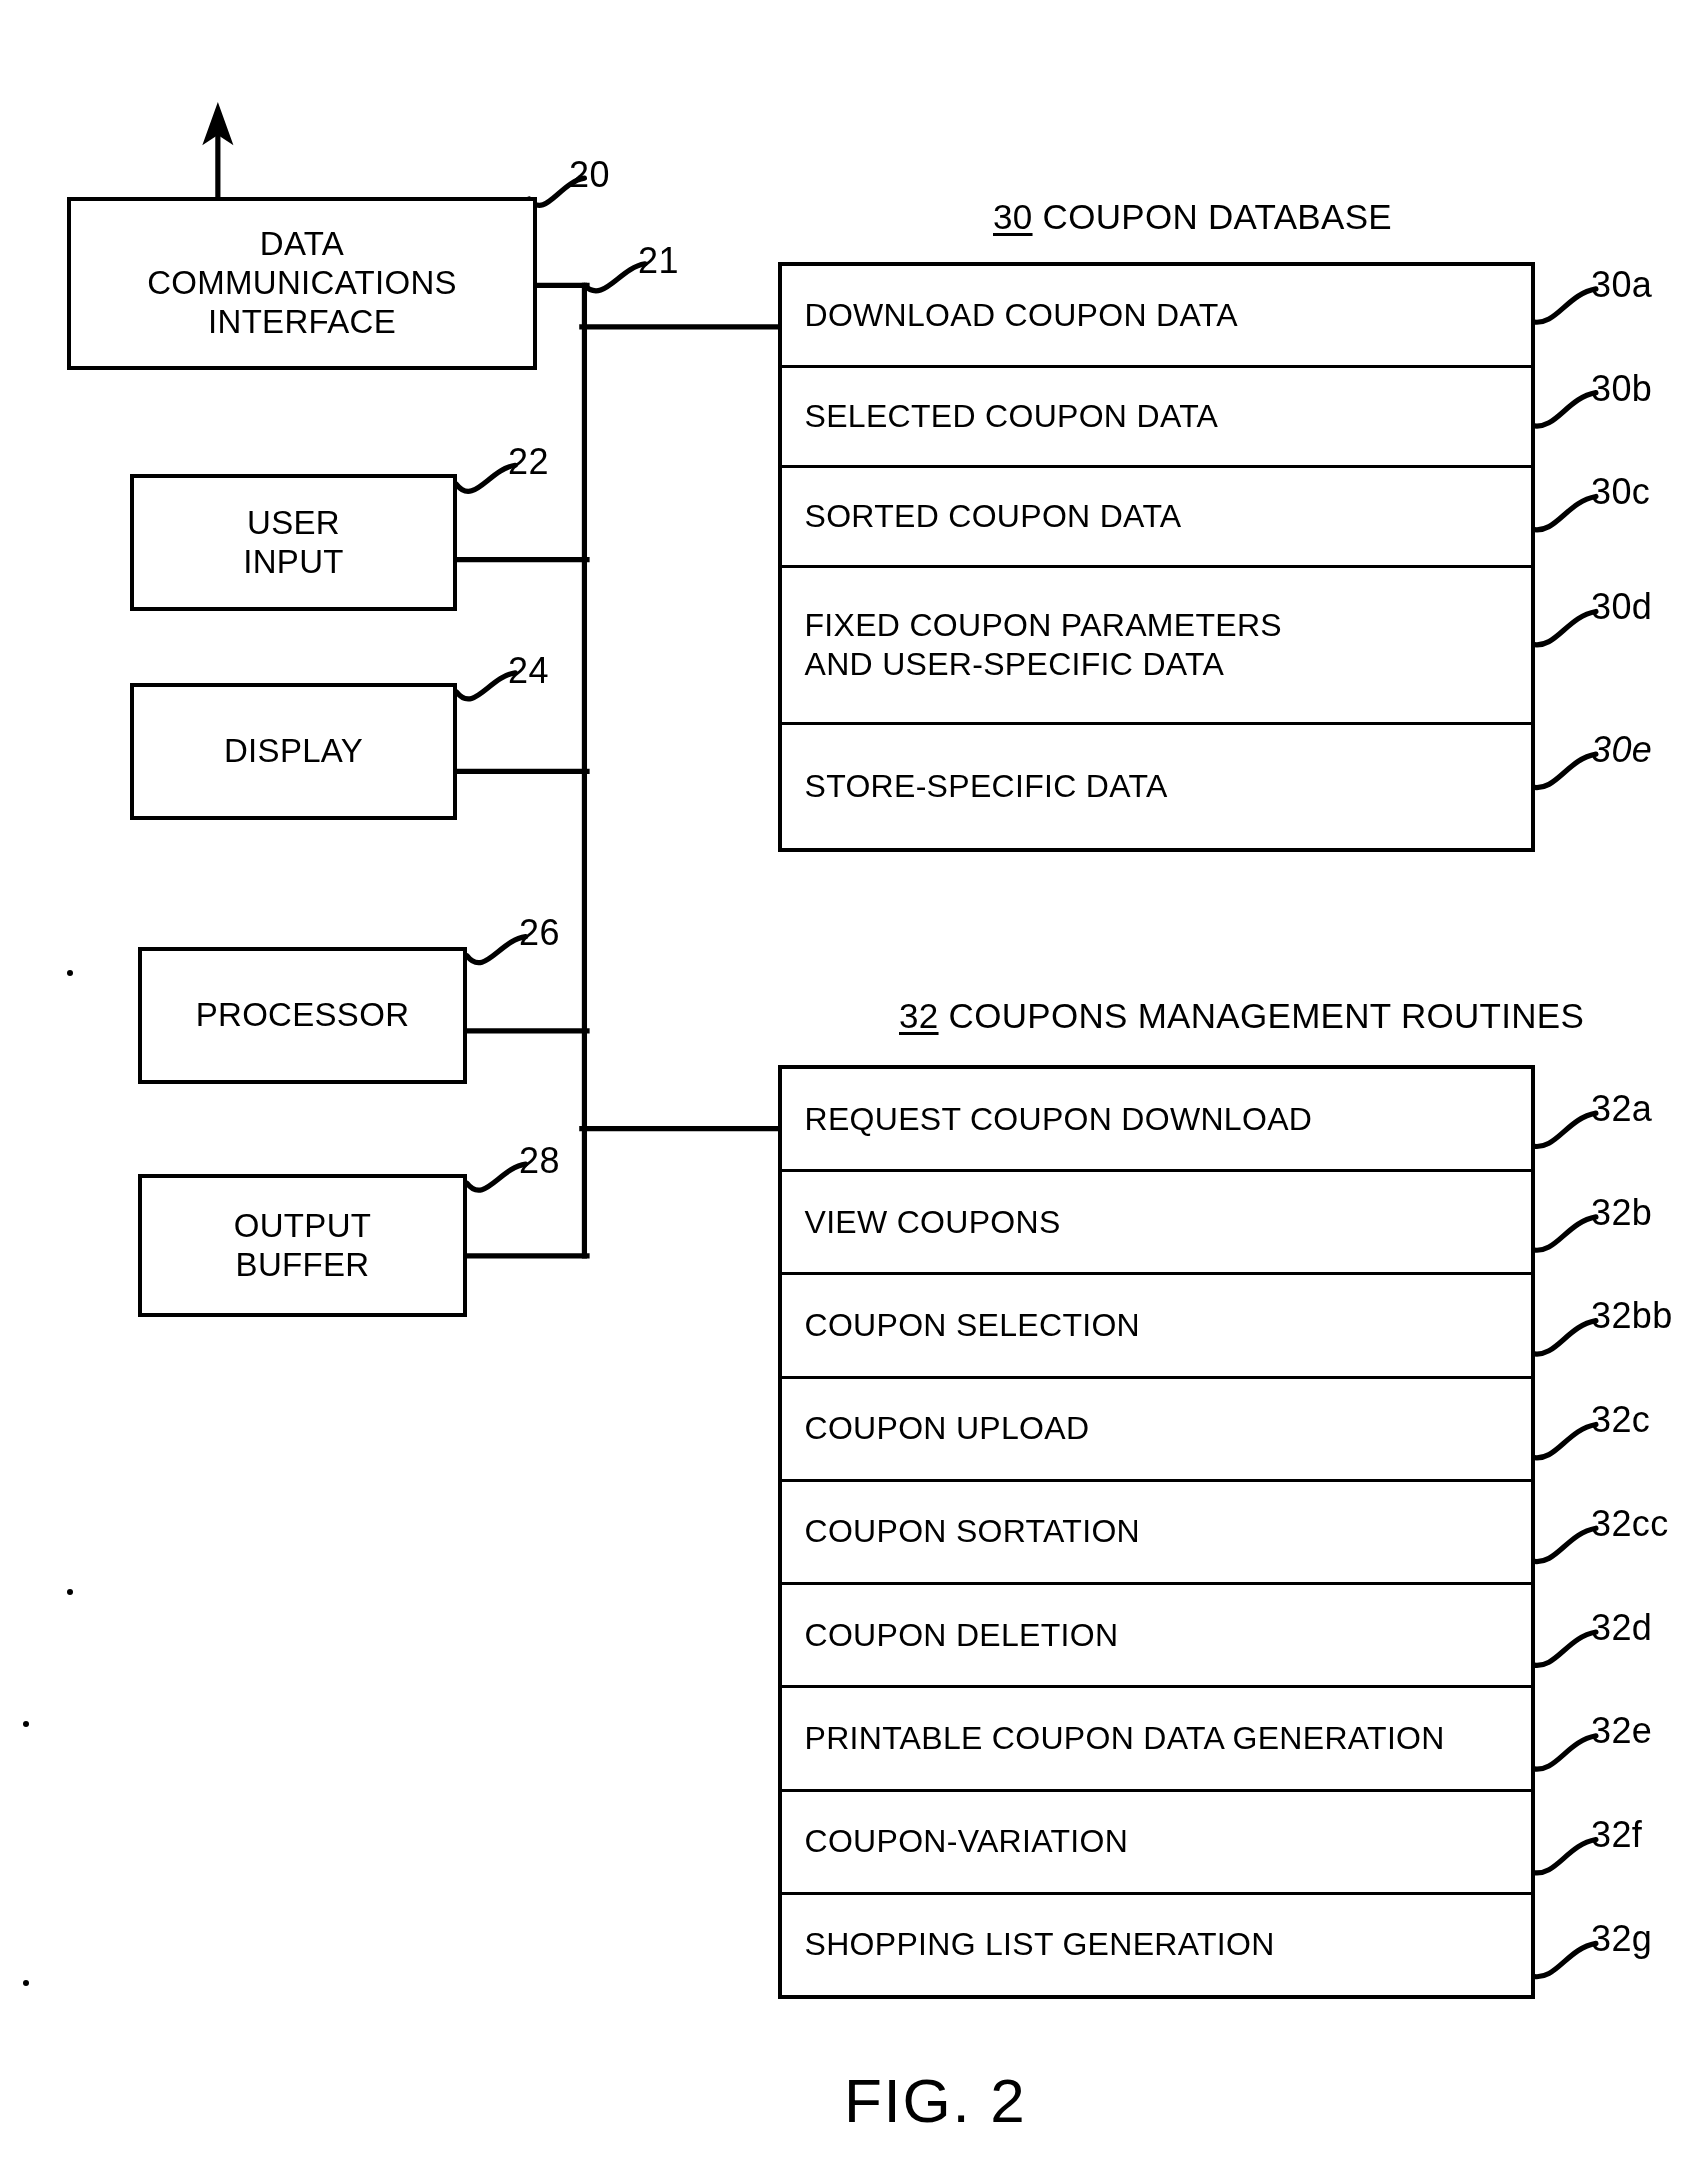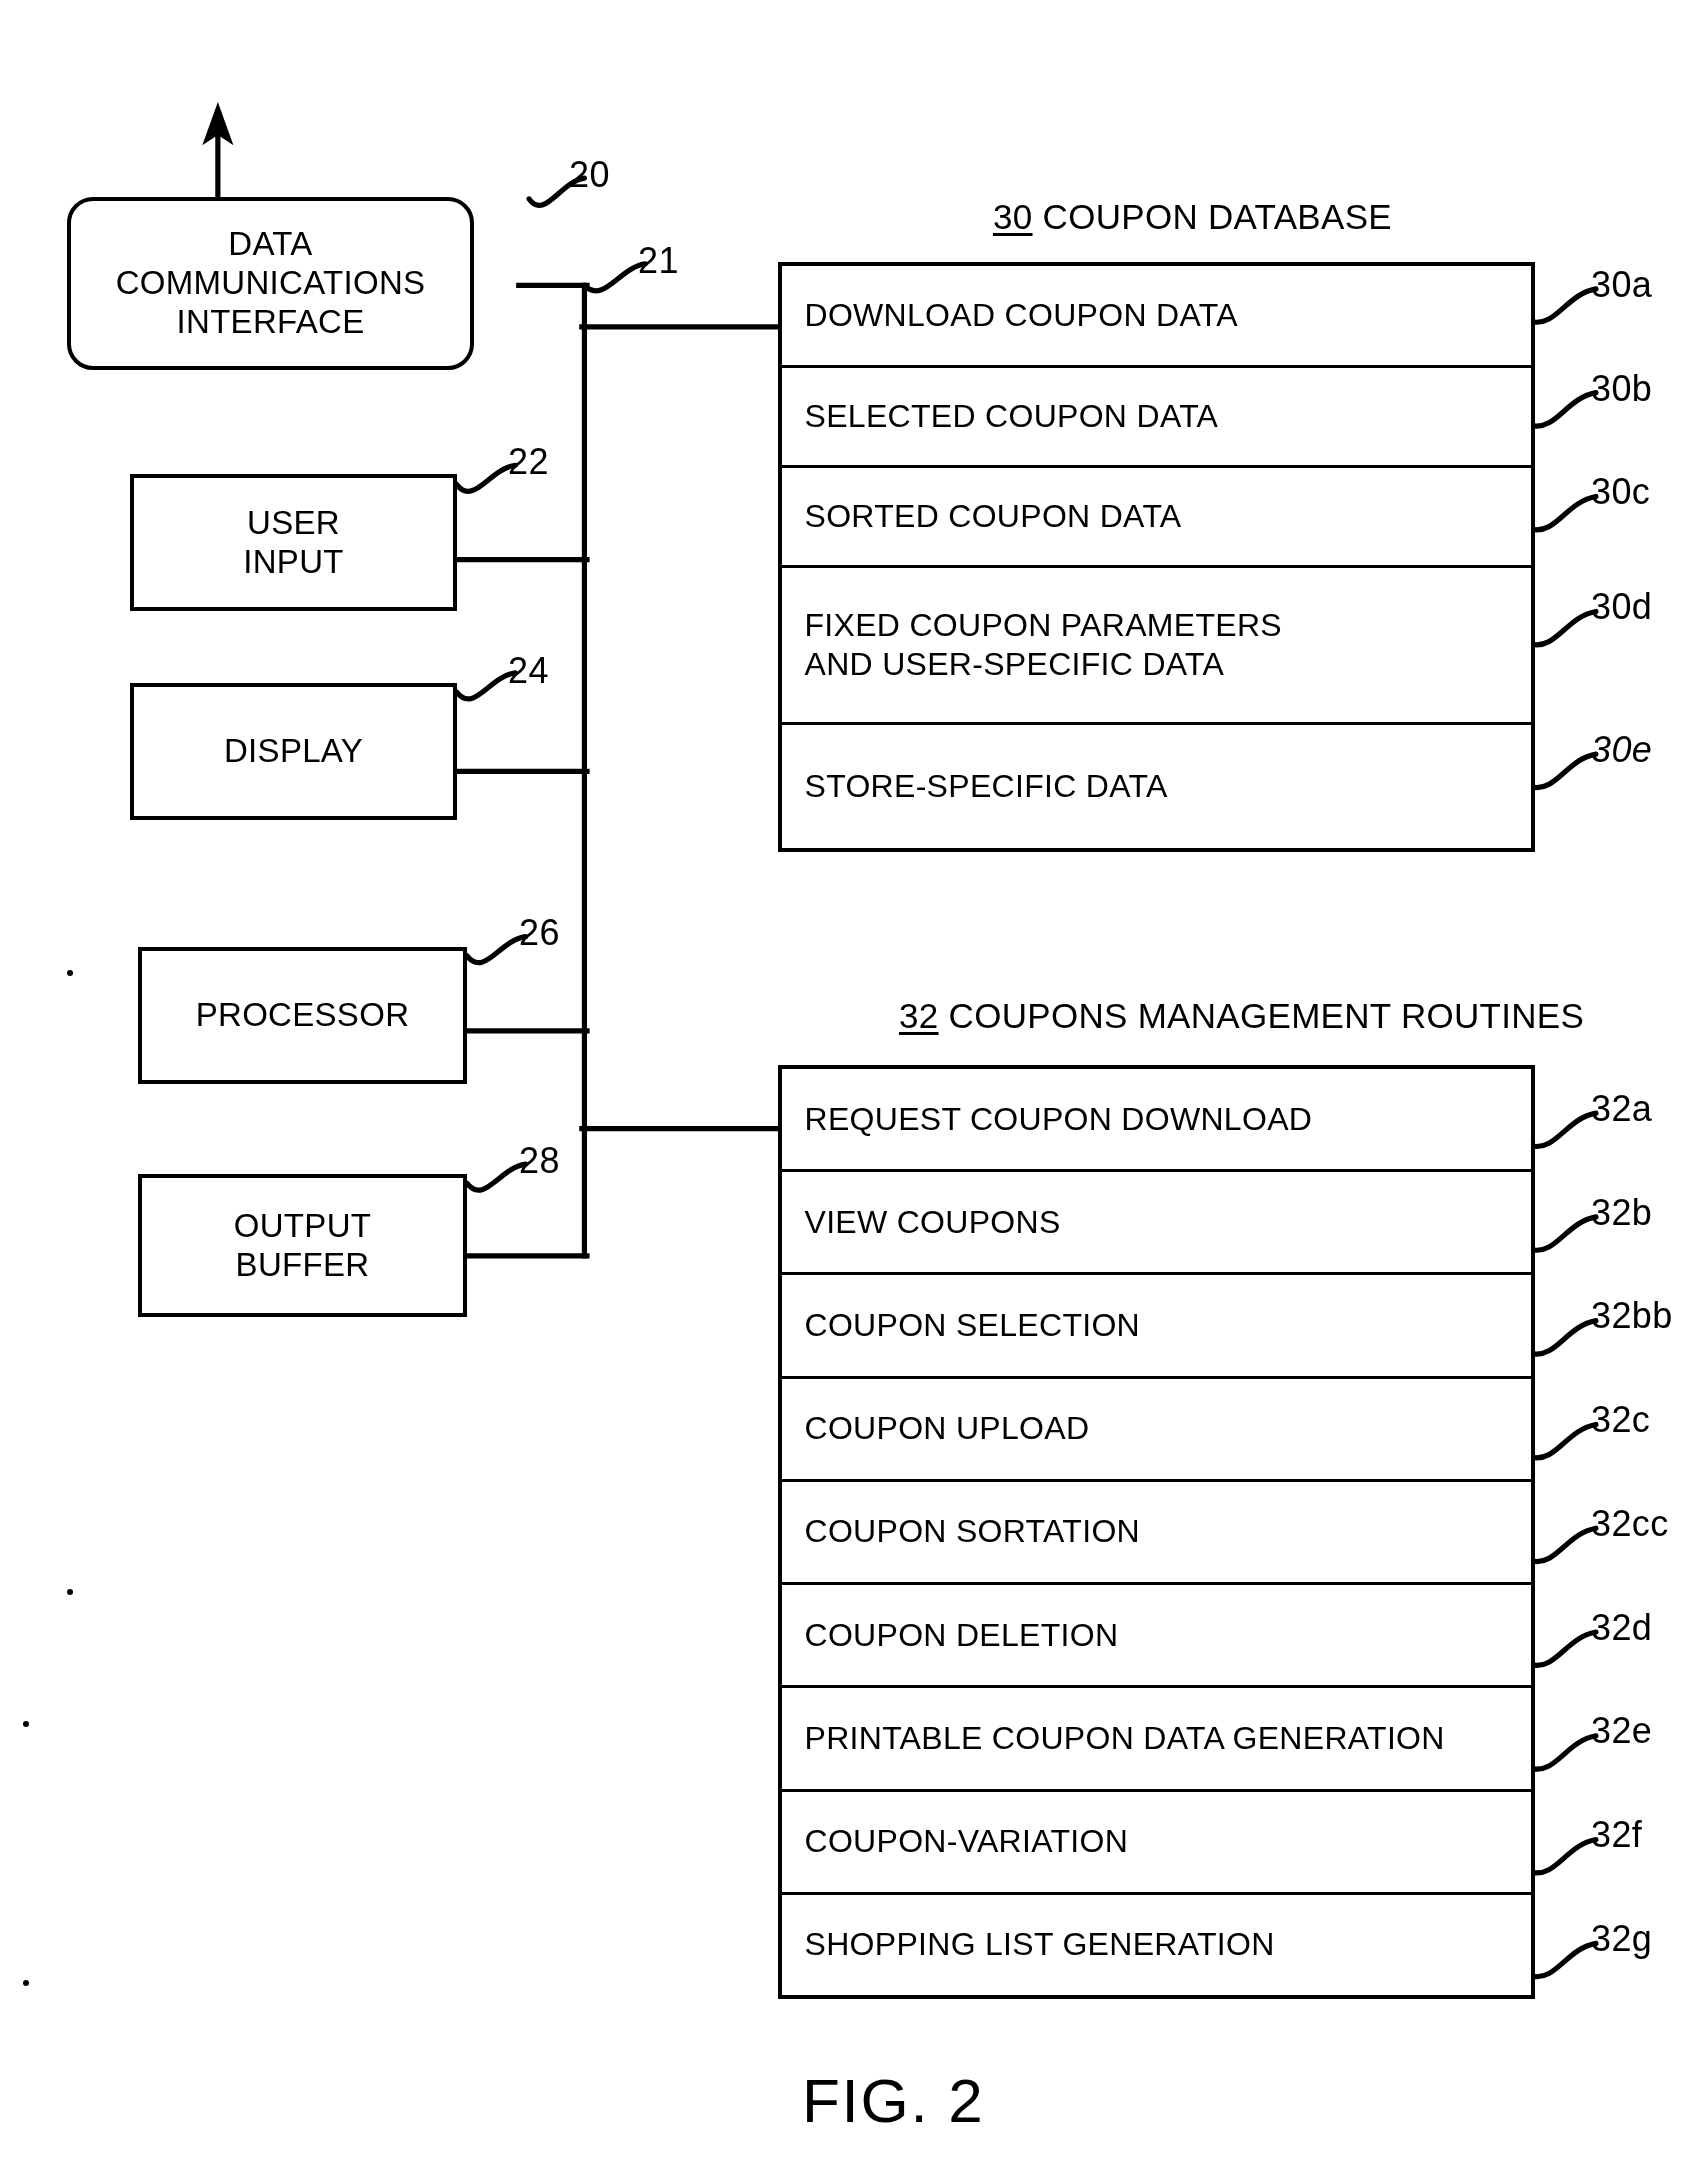--- a/index.html
+++ b/index.html
@@ -159,21 +159,21 @@
       <path d="M1772 1685 C 1800 1691, 1812 1653, 1846 1647"></path>
       <path d="M1772 1805 C 1800 1811, 1812 1773, 1846 1767"></path>
       <path d="M1772 1925 C 1800 1931, 1812 1893, 1846 1887"></path>
       <path d="M1772 2045 C 1800 2051, 1812 2013, 1846 2007"></path>
       <path d="M1772 2165 C 1800 2171, 1812 2133, 1846 2127"></path>
       <path d="M1772 2285 C 1800 2291, 1812 2253, 1846 2247"></path>
     </g>
   </svg>
 
 
-  <div class="node" style="left:67px; top:197px; width:407px; height:173px;border-radius:26px;">
+  <div class="node" style="left:67px; top:197px; width:470px; height:173px;">
     <span class="txt">DATA
 COMMUNICATIONS
 INTERFACE</span>
   </div>
   <div class="label ref" style="left:569px; top:154px;">20</div>
 
   <div class="node" style="left:130px; top:474px; width:327px; height:137px;">
     <span class="txt">USER
 INPUT</span>
   </div>
@@ -240,16 +240,16 @@
   <div class="label ref" style="left:1591px; top:1607px;">32d</div>
   <div class="label ref" style="left:1591px; top:1710px;">32e</div>
   <div class="label ref" style="left:1591px; top:1814px;">32f</div>
   <div class="label ref" style="left:1591px; top:1918px;">32g</div>
 
   <div class="dot" style="left:67px; top:970px;"></div>
   <div class="dot" style="left:67px; top:1589px;"></div>
   <div class="dot" style="left:22.5px; top:1721px;"></div>
   <div class="dot" style="left:22.5px; top:1980px;"></div>
 
-  <div class="label figcap" style="left:802px; top:2065px;">FIG. 2</div>
+  <div class="label figcap" style="left:844px; top:2065px;">FIG. 2</div>
 
 </div>
 
 
 </body></html>

